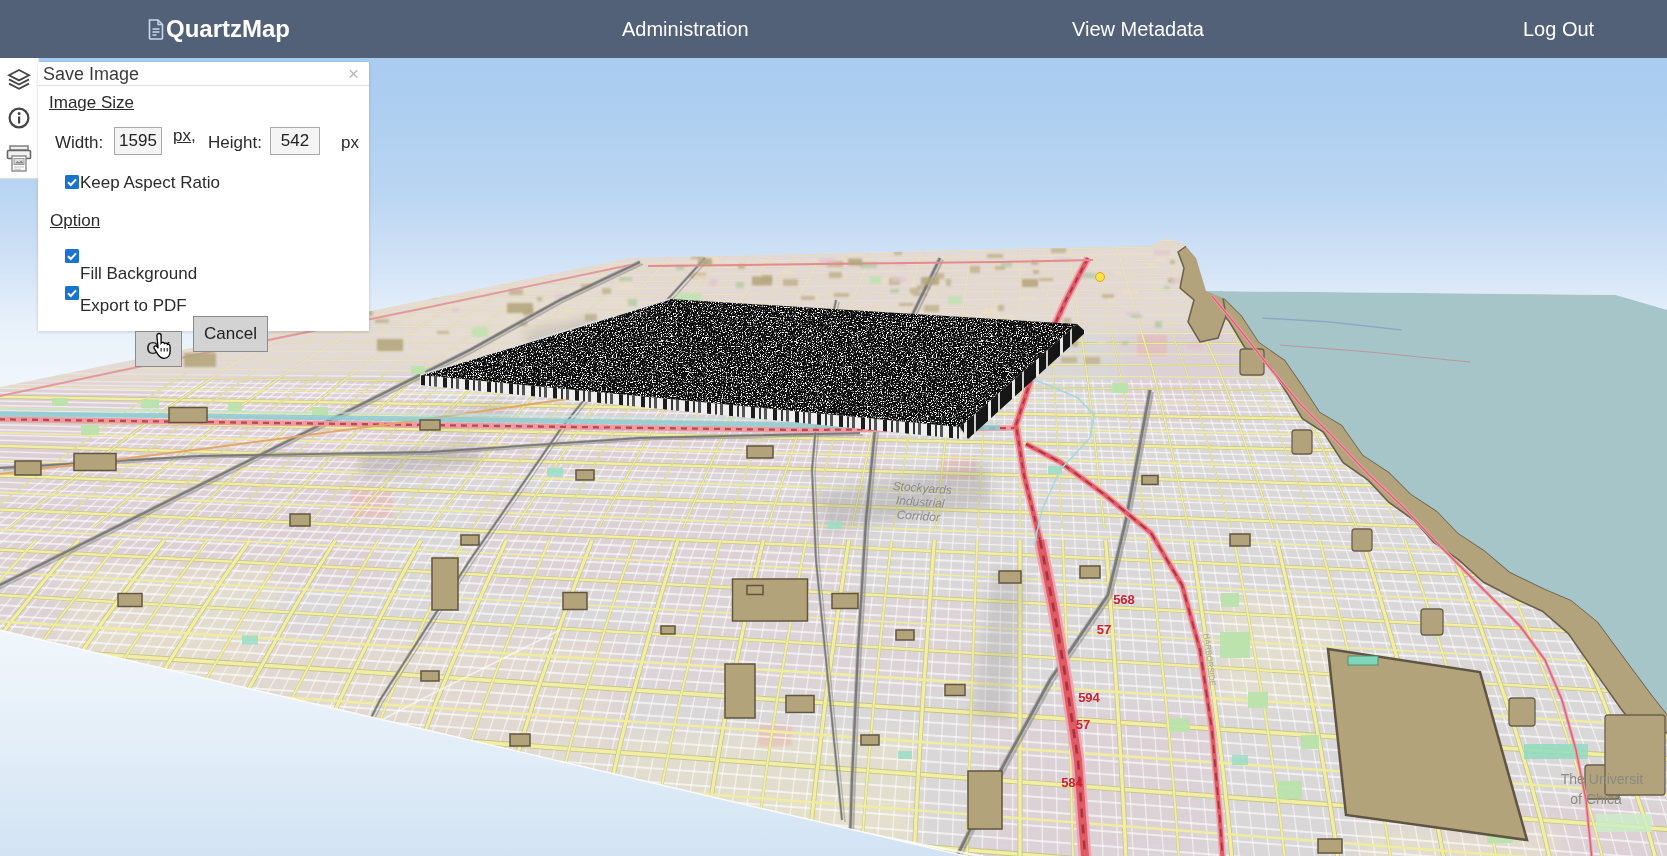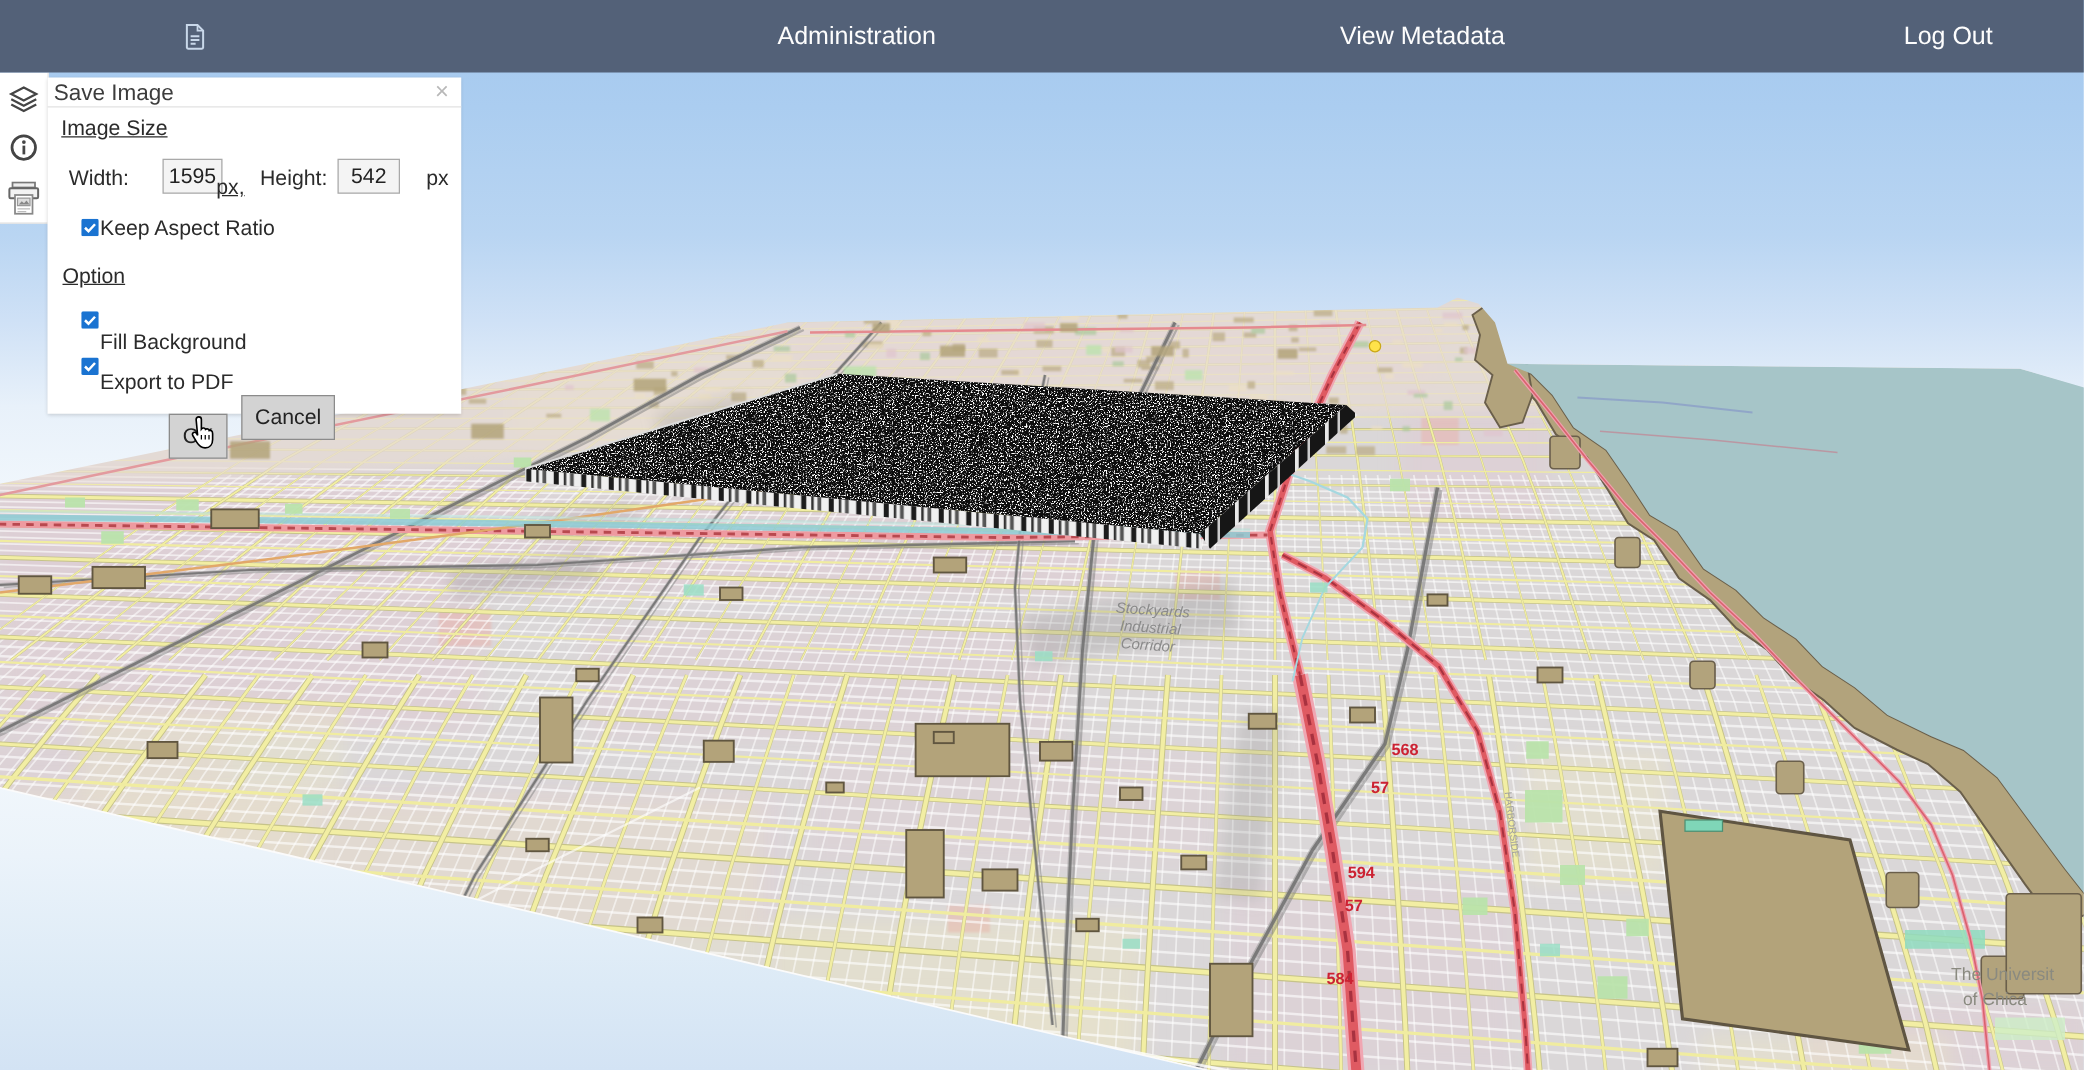--- a/index.html
+++ b/index.html
@@ -861,20 +861,21 @@
       </g>
       <circle cx="1100" cy="277" r="4.5" fill="#ffe24a" stroke="#caa818"></circle>
     </svg>
 </div>
 <div id="hdr">
 <svg style="position:absolute;left:147px;top:19px" width="17" height="21" viewBox="0 0 17 21">
       <path d="M2.5 1 L11 1 L15.5 5.5 L15.5 19 A1.2 1.2 0 0 1 14.3 20 L3.7 20 A1.2 1.2 0 0 1 2.5 19 Z" fill="none" stroke="#c9d8ea" stroke-width="1.6"></path>
       <path d="M11 1 L11 5.5 L15.5 5.5" fill="none" stroke="#c9d8ea" stroke-width="1.4"></path>
       <path d="M5.5 10 L12.5 10 M5.5 13 L12.5 13 M5.5 16 L9.5 16" stroke="#c9d8ea" stroke-width="1.5"></path>
     </svg>
+<div style="position:absolute;left:166px;top:0;height:58px;line-height:58px;font-size:24px;font-weight:bold;color:#fff;">QuartzMap</div>
 <div class="nav" style="left:622px;">Administration</div>
 <div class="nav" style="left:1072px;">View Metadata</div>
 <div class="nav" style="left:1523px;">Log Out</div>
 </div>
 <div id="tools">
 <svg style="position:absolute;left:7px;top:10px" width="24" height="24" viewBox="0 0 24 24">
       <path d="M12 2 L22 7.2 L12 12.4 L2 7.2 Z" fill="none" stroke="#454545" stroke-width="1.8"></path>
       <path d="M2 11.4 L12 16.6 L22 11.4" fill="none" stroke="#454545" stroke-width="1.8"></path>
       <path d="M2 15.6 L12 20.8 L22 15.6" fill="none" stroke="#454545" stroke-width="1.8"></path>
     </svg>
@@ -891,22 +892,22 @@
       <path d="M9 18.5 l2.4-2.6 1.8 1.7 2-2.3 2.4 3.2z" fill="#888"></path>
       <path d="M8 22 L18 22 M8 24.2 L15 24.2" stroke="#bbb" stroke-width="1"></path>
     </svg>
 </div>
 <div id="dlg">
 <div class="lbl" style="left:5px;top:2px;font-size:18px;color:#3c3c3c;">Save Image</div>
 <div class="lbl" style="left:310px;top:1px;font-size:19px;color:#b8b8b8;">×</div>
 <div style="position:absolute;left:0;top:23px;width:331px;border-top:1px solid #e2e2e2;"></div>
 <div class="lbl" style="left:11px;top:31px;text-decoration:underline;">Image Size</div>
 <div class="lbl" style="left:17px;top:71px;">Width:</div>
-<div class="inp" style="left:76px;top:65px;width:46px;margin-left:16px;">1595</div>
-<div class="lbl" style="left:135px;top:78px;text-decoration:underline;">px,</div>
+<div class="inp" style="left:76px;top:65px;width:46px;">1595</div>
+<div class="lbl" style="left:135px;top:64px;text-decoration:underline;">px,</div>
 <div class="lbl" style="left:170px;top:71px;">Height:</div>
 <div class="inp" style="left:232px;top:65px;width:48px;">542</div>
 <div class="lbl" style="left:303px;top:71px;">px</div>
 <svg style="position:absolute;left:27px;top:113px;width:14px;height:14px" viewBox="0 0 14 14">
       <rect x="0" y="0" width="14" height="14" rx="1.5" fill="#1a73d1"></rect>
       <path d="M3 7.2 L5.8 10 L11 4.4" fill="none" stroke="#fff" stroke-width="2"></path>
     </svg>
 <div class="lbl" style="left:42px;top:111px;">Keep Aspect Ratio</div>
 <div class="lbl" style="left:12px;top:149px;text-decoration:underline;">Option</div>
 <svg style="position:absolute;left:27px;top:187px;width:14px;height:14px" viewBox="0 0 14 14">

